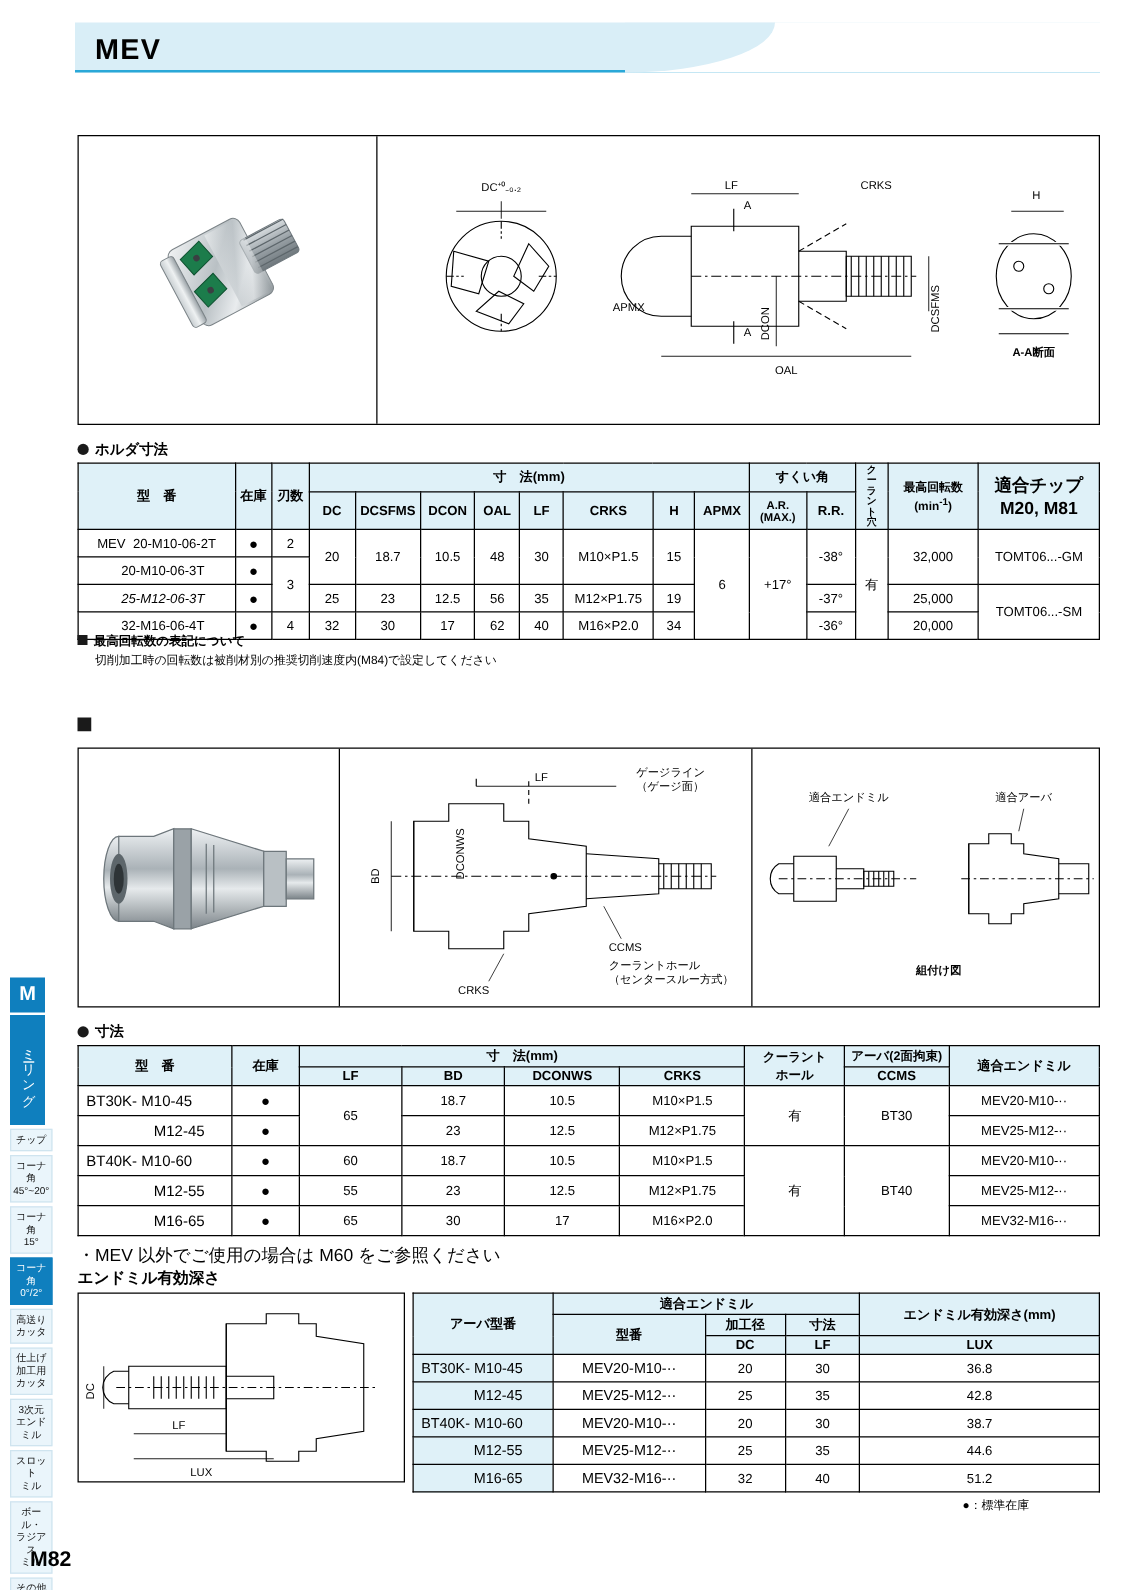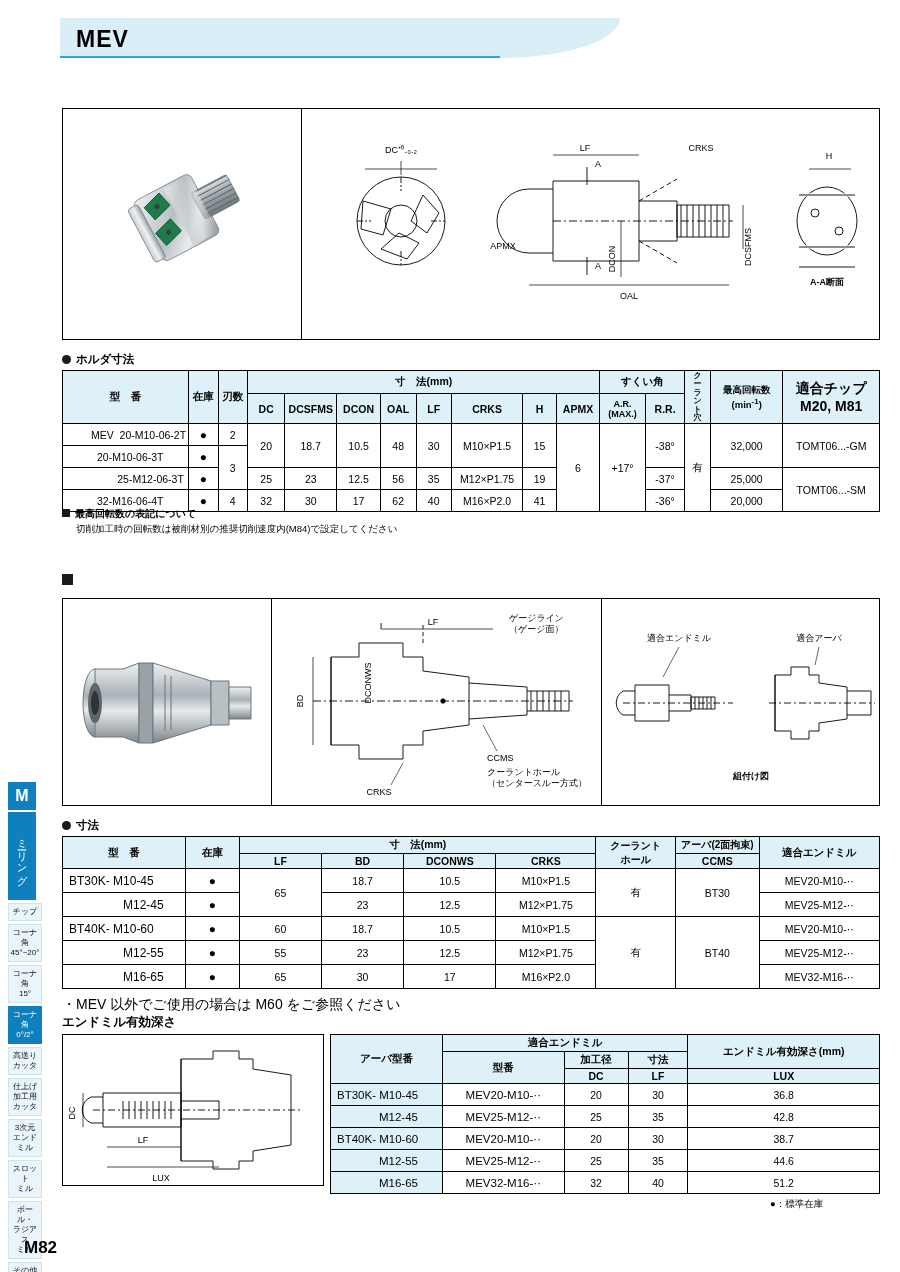--- a/index.html
+++ b/index.html
@@ -253,21 +253,21 @@
         <th>LF</th>
         <th>CRKS</th>
         <th>H</th>
         <th>APMX</th>
         <th style="font-size:9px">A.R.<br>(MAX.)</th>
         <th>R.R.</th>
       </tr>
     </thead>
     <tbody>
       <tr style="height:22px;">
-        <td class="lleft lbold" style="text-align:right;"><span>MEV</span>&nbsp;&nbsp;<span>20-M10-06-2T</span></td>
+        <td class="lleft lbold" style="text-align:center;"><span>MEV</span>&nbsp;&nbsp;<span>20-M10-06-2T</span></td>
         <td class="stock-dot">●</td>
         <td>2</td>
         <td rowspan="2">20</td>
         <td rowspan="2">18.7</td>
         <td rowspan="2">10.5</td>
         <td rowspan="2">48</td>
         <td rowspan="2">30</td>
         <td rowspan="2">M10×P1.5</td>
         <td rowspan="2">15</td>
         <td rowspan="4">6</td>
@@ -276,21 +276,21 @@
         <td rowspan="4">有</td>
         <td rowspan="2">32,000</td>
         <td rowspan="2">TOMT06...-GM</td>
       </tr>
       <tr style="height:22px;">
         <td class="lleft lbold" style="text-align:left; padding-left:34px;">20-M10-06-3T</td>
         <td class="stock-dot">●</td>
         <td rowspan="2">3</td>
       </tr>
       <tr style="height:22px;">
-        <td class="lleft lbold" style="text-align:center; padding-left:52px;">25-M12-06-3T</td>
+        <td class="lleft lbold" style="text-align:left; padding-left:34px;font-style:italic;">25-M12-06-3T</td>
         <td class="stock-dot">●</td>
         <td>25</td>
         <td>23</td>
         <td>12.5</td>
         <td>56</td>
         <td>35</td>
         <td>M12×P1.75</td>
         <td>19</td>
         <td>-37°</td>
         <td>25,000</td>
@@ -299,21 +299,21 @@
       <tr style="height:22px;">
         <td class="lleft lbold" style="text-align:left; padding-left:34px;">32-M16-06-4T</td>
         <td class="stock-dot">●</td>
         <td>4</td>
         <td>32</td>
         <td>30</td>
         <td>17</td>
         <td>62</td>
         <td>40</td>
         <td>M16×P2.0</td>
-        <td>41</td>
+        <td>34</td>
         <td>-36°</td>
         <td>20,000</td>
       </tr>
     </tbody>
   </table>
 
   <div class="note" style="left:62px; top:507px; width:818px;">
     <div class="note-title"><span class="sqs"></span><span>最高回転数の表記について</span></div>
     <div style="padding-left:14px;">
       <div>切削加工時の回転数は被削材別の推奨切削速度内(M84)で設定してください</div>

